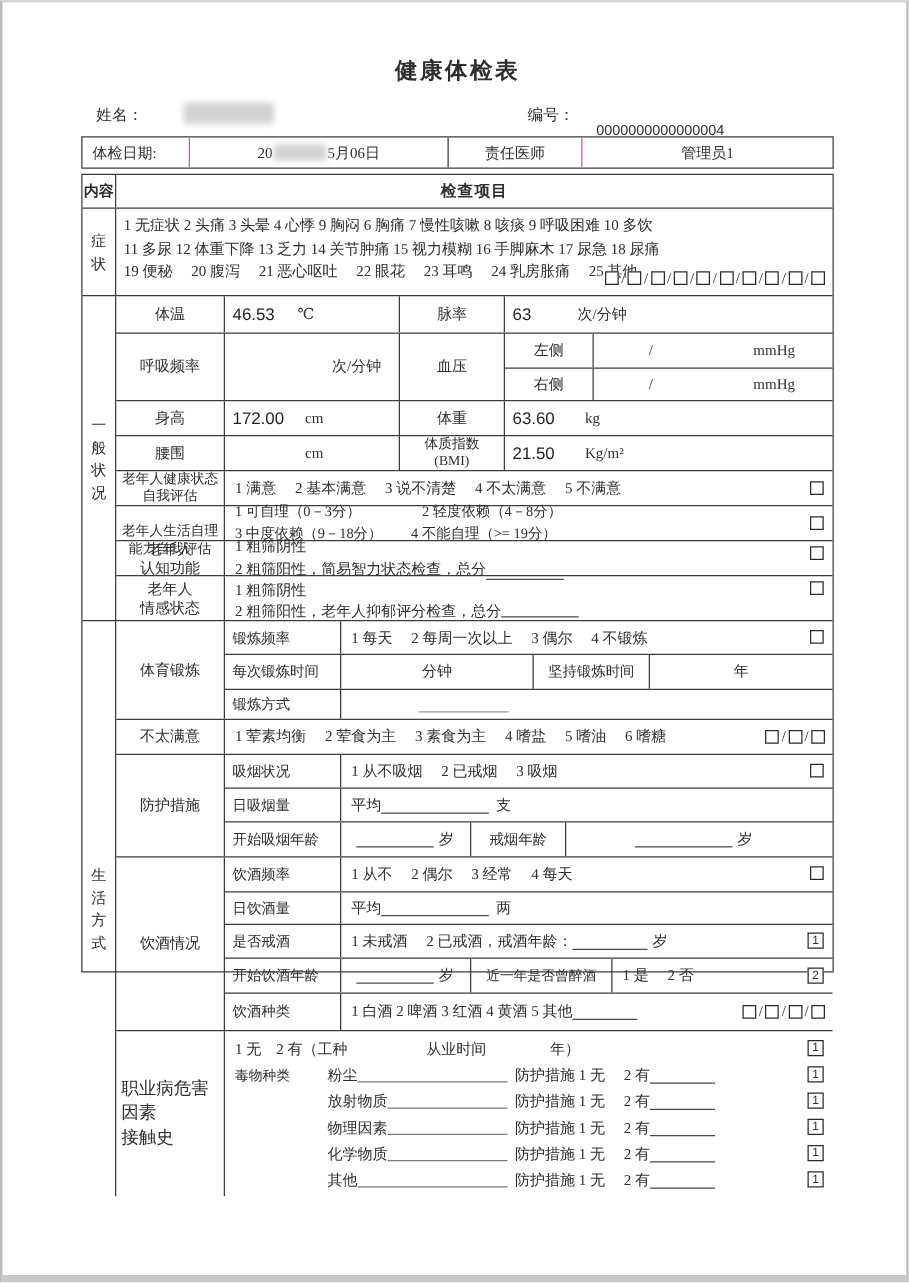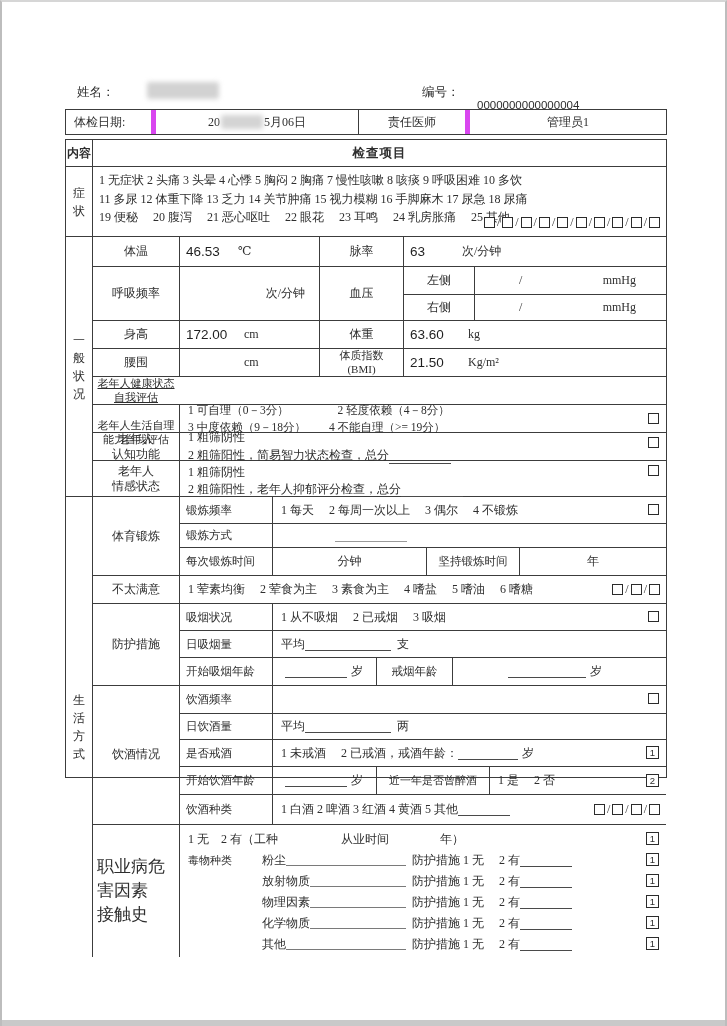--- a/index.html
+++ b/index.html
@@ -12,23 +12,23 @@
 
   .name-row { position:absolute; top:80px; left:63px; width:602px; height:20px; font-size:12.5px; }
   .name-label { position:absolute; left:12px; top:2px; }
   .name-blur { position:absolute; left:82px; top:0px; width:72px; height:17px; background:#d2d2d2; filter:blur(2.5px); border-radius:2px; }
   .code-label { position:absolute; left:357px; top:2px; }
   .code-value { position:absolute; left:412px; top:17px; font-family:"Liberation Sans","DejaVu Sans",sans-serif; font-size:11.5px; }
 
   .info-table { position:absolute; top:107px; left:63px; width:602px; height:26px; border:1px solid #3c3c3c; display:flex; font-size:12px; }
   .info-table > div { display:flex; align-items:center; justify-content:center; height:100%; }
   .info-c1 { width:85px; justify-content:flex-start !important; padding-left:8px; }
-  .info-c2 { width:207px; border-left:5px solid #d946ef; }
+  .info-c2 { width:207px; border-left:1px solid #d946ef; }
   .info-c3 { width:107px; border-left:1px solid #3c3c3c; }
-  .info-c4 { flex:1; border-left:5px solid #d946ef; }
+  .info-c4 { flex:1; border-left:1px solid #d946ef; }
   .date-blur { display:inline-block; width:42px; height:14px; background:#d4d4d4; filter:blur(2.5px); margin:0 1px; vertical-align:-2px; border-radius:2px; }
 
   .tbl { position:absolute; top:137px; left:63px; width:602px; height:639px; border:1px solid #3c3c3c; font-size:12px; }
   .hrow { display:flex; height:26px; }
   .hc1 { width:27px; display:flex; align-items:center; justify-content:center; font-weight:bold; border-right:1px solid #3c3c3c; font-size:12px; }
   .hc2 { flex:1; display:flex; align-items:center; justify-content:center; font-weight:bold; font-size:12.5px; letter-spacing:1px; }
 
   .sect { display:flex; border-top:1px solid #3c3c3c; }
   .vcell { width:27px; border-right:1px solid #3c3c3c; display:flex; align-items:center; justify-content:center; }
   .vtext { width:14px; text-align:center; word-break:break-all; line-height:1.5; font-size:12px; }
@@ -69,33 +69,34 @@
   .small-lab { font-size:11px; }
 
   
   .grp { display:flex; }
   .grp-lab { width:86px; display:flex; align-items:center; justify-content:center; text-align:center; }
   .grp-col { flex:1; display:flex; flex-direction:column; border-left:1px solid #3c3c3c; }
   .s-lab { width:92px; padding-left:6px; display:flex; align-items:center; font-size:11.5px; }
   .s-content { flex:1; display:flex; align-items:center; border-left:1px solid #3c3c3c; position:relative; padding-right:26px; }
   .box-right { position:absolute; right:7px; top:50%; margin-top:-6px; }
   .boxes-right { position:absolute; right:6px; top:50%; margin-top:-7px; }
-  .occ-lab { width:86px; display:flex; align-items:center; padding-left:4px; font-size:17px; white-space:pre-line; line-height:1.4; }
+  .occ-lab { width:86px; display:flex; align-items:center; padding-left:4px; font-size:14px; white-space:pre-line; line-height:1.4; }
   .occ-col { flex:1; border-left:1px solid #3c3c3c; padding:4px 0 2px 0; display:flex; flex-direction:column; justify-content:space-between; }
   .occ-line { position:relative; display:flex; align-items:center; height:21px; padding-left:8px; padding-right:28px; white-space:pre-wrap; }
   .tox-lead { width:74px; font-size:11px; flex:none; }
   .tox-name-wrap { width:150px; display:flex; align-items:center; flex:none; }
   .tox-fill { flex:1; border-bottom:1px solid #7a7a7a; height:12px; margin-right:6px; }
   .prot { white-space:pre-wrap; }
 </style>
 </head>
 <body>
 
 <div class="page-frame">
 
+  <div class="title">健康体检表</div>
 
   <div class="name-row">
     <span class="name-label">姓名：</span>
     <span class="name-blur"></span>
     <span class="code-label">编号：</span>
     <span class="code-value">0000000000000004</span>
   </div>
 
   <div class="info-table">
     <div class="info-c1">体检日期:</div>
@@ -113,21 +114,21 @@
     <div class="hrow">
       <div class="hc1">内容</div>
       <div class="hc2">检查项目</div>
     </div>
 
     <div class="sect" style="height:70px;">
       <div class="vcell">
           <div class="vtext">症状</div>
         </div>
       <div class="symp-content">
-        <div class="symp-line">1 无症状 2 头痛 3 头晕 4 心悸 5 胸闷 2 胸痛 7 慢性咳嗽 8 咳痰 9 呼吸困难 10 多饮</div>
+        <div class="symp-line">1 无症状 2 头痛 3 头晕 4 心悸 9 胸闷 6 胸痛 7 慢性咳嗽 8 咳痰 9 呼吸困难 10 多饮</div>
         <div class="symp-line">11 多尿 12 体重下降 13 乏力 14 关节肿痛 15 视力模糊 16 手脚麻木 17 尿急 18 尿痛</div>
         <div class="symp-line">19 便秘　 20 腹泻　 21 恶心呕吐　 22 眼花　 23 耳鸣　 24 乳房胀痛　 25 其他</div>
         <div class="symp-boxes cbrow">
             <span class="cb"></span>
             <span class="sl">/</span>
             <span class="cb"></span>
             <span class="sl">/</span>
             <span class="cb"></span>
             <span class="sl">/</span>
             <span class="cb"></span>
@@ -211,22 +212,26 @@
           </div>
           <div class="cell bl lab-multi g-d small-lab cell" style="display:flex;">体质指数
 (BMI)</div>
           <div class="cell bl g-e">
             <span class="val" style="width:64px;padding-left:6px;">21.50</span>
             <span class="unit">Kg/m²</span>
           </div>
         </div>
 
         <div class="r" style="height:28px;">
-          <div class="cell lab-multi g-lab small-lab cell" style="display:flex;text-decoration:underline;">老年人健康状态
+          <div class="cell lab-multi g-lab small-lab cell" style="display:flex;">老年人健康状态
 自我评估</div>
+          <div class="eld-content bl">
+            <div class="opts" style="padding-left:0;">1 满意　 2 基本满意　 3 说不清楚　 4 不太满意　 5 不满意</div>
+            <span class="cb eld-box-mid"></span>
+          </div>
         </div>
 
         <div class="r" style="height:28px;">
           <div class="cell lab-multi g-lab small-lab cell" style="display:flex;margin-top:28px;">老年人生活自理
 能力自我评估</div>
           <div class="eld-content bl" style="font-size:11.5px;">
             <div>1 可自理（0－3分）　　　　 2 轻度依赖（4－8分）</div>
             <div>3 中度依赖（9－18分）　　4 不能自理（&gt;= 19分）</div>
             <span class="cb eld-box-mid"></span>
           </div>
@@ -243,21 +248,21 @@
             </div>
             <span class="cb eld-box"></span>
           </div>
         </div>
 
         <div class="r" style="height:36px;">
           <div class="cell lab-multi g-lab cell" style="display:flex;">老年人
 情感状态</div>
           <div class="eld-content bl" style="justify-content:space-between;padding-top:3px;padding-bottom:3px;">
             <div>1 粗筛阴性</div>
-            <div style="display:flex;align-items:center;">
+            <div style="display:flex;align-items:flex-start;">
               <span>2 粗筛阳性，老年人抑郁评分检查，总分</span>
               <span class="ul" style="width:62px;"></span>
             </div>
             <span class="cb eld-box"></span>
           </div>
         </div>
 
       </div>
     </div>
 
@@ -270,31 +275,31 @@
         <div class="grp" style="height:78px;">
           <div class="grp-lab">体育锻炼</div>
           <div class="grp-col">
             <div class="r" style="height:26px;">
               <div class="s-lab">锻炼频率</div>
               <div class="s-content">
                 <span class="opts">1 每天　 2 每周一次以上　 3 偶尔　 4 不锻炼</span>
                 <span class="cb box-right"></span>
               </div>
             </div>
-            <div class="r" style="height:24px;">
-              <div class="s-lab">锻炼方式</div>
-              <div class="s-content">
-                <span class="ul" style="width:72px;margin-left:62px;border-bottom-color:#9a9a9a;"></span>
-              </div>
-            </div>
             <div class="r" style="height:28px;">
               <div class="s-lab">每次锻炼时间</div>
               <div class="cell bl" style="width:154px;justify-content:center;">分钟</div>
               <div class="cell bl" style="width:93px;justify-content:center;font-size:11.5px;">坚持锻炼时间</div>
               <div class="cell bl" style="flex:1;justify-content:center;">年</div>
+            </div>
+            <div class="r" style="height:24px;">
+              <div class="s-lab">锻炼方式</div>
+              <div class="s-content">
+                <span class="ul" style="width:72px;margin-left:62px;border-bottom-color:#9a9a9a;"></span>
+              </div>
             </div>
           </div>
         </div>
 
         <div class="grp" style="height:28px;">
           <div class="grp-lab">不太满意</div>
           <div class="s-content bl" style="padding-right:66px;">
             <span class="opts">1 荤素均衡　 2 荤食为主　 3 素食为主　 4 嗜盐　 5 嗜油　 6 嗜糖</span>
             <span class="cbrow boxes-right">
                 <span class="cb"></span>
@@ -338,20 +343,21 @@
             </div>
           </div>
         </div>
 
         <div class="grp" style="height:139px;">
           <div class="grp-lab">饮酒情况</div>
           <div class="grp-col">
             <div class="r" style="height:27px;">
               <div class="s-lab">饮酒频率</div>
               <div class="s-content">
+                <span class="opts">1 从不　 2 偶尔　 3 经常　 4 每天</span>
                 <span class="cb box-right"></span>
               </div>
             </div>
             <div class="r" style="height:27px;">
               <div class="s-lab">日饮酒量</div>
               <div class="s-content">
                 <span style="padding-left:8px;">平均</span>
                 <span class="ul" style="width:86px;"></span>
                 <span style="padding-left:6px;">两</span>
               </div>

